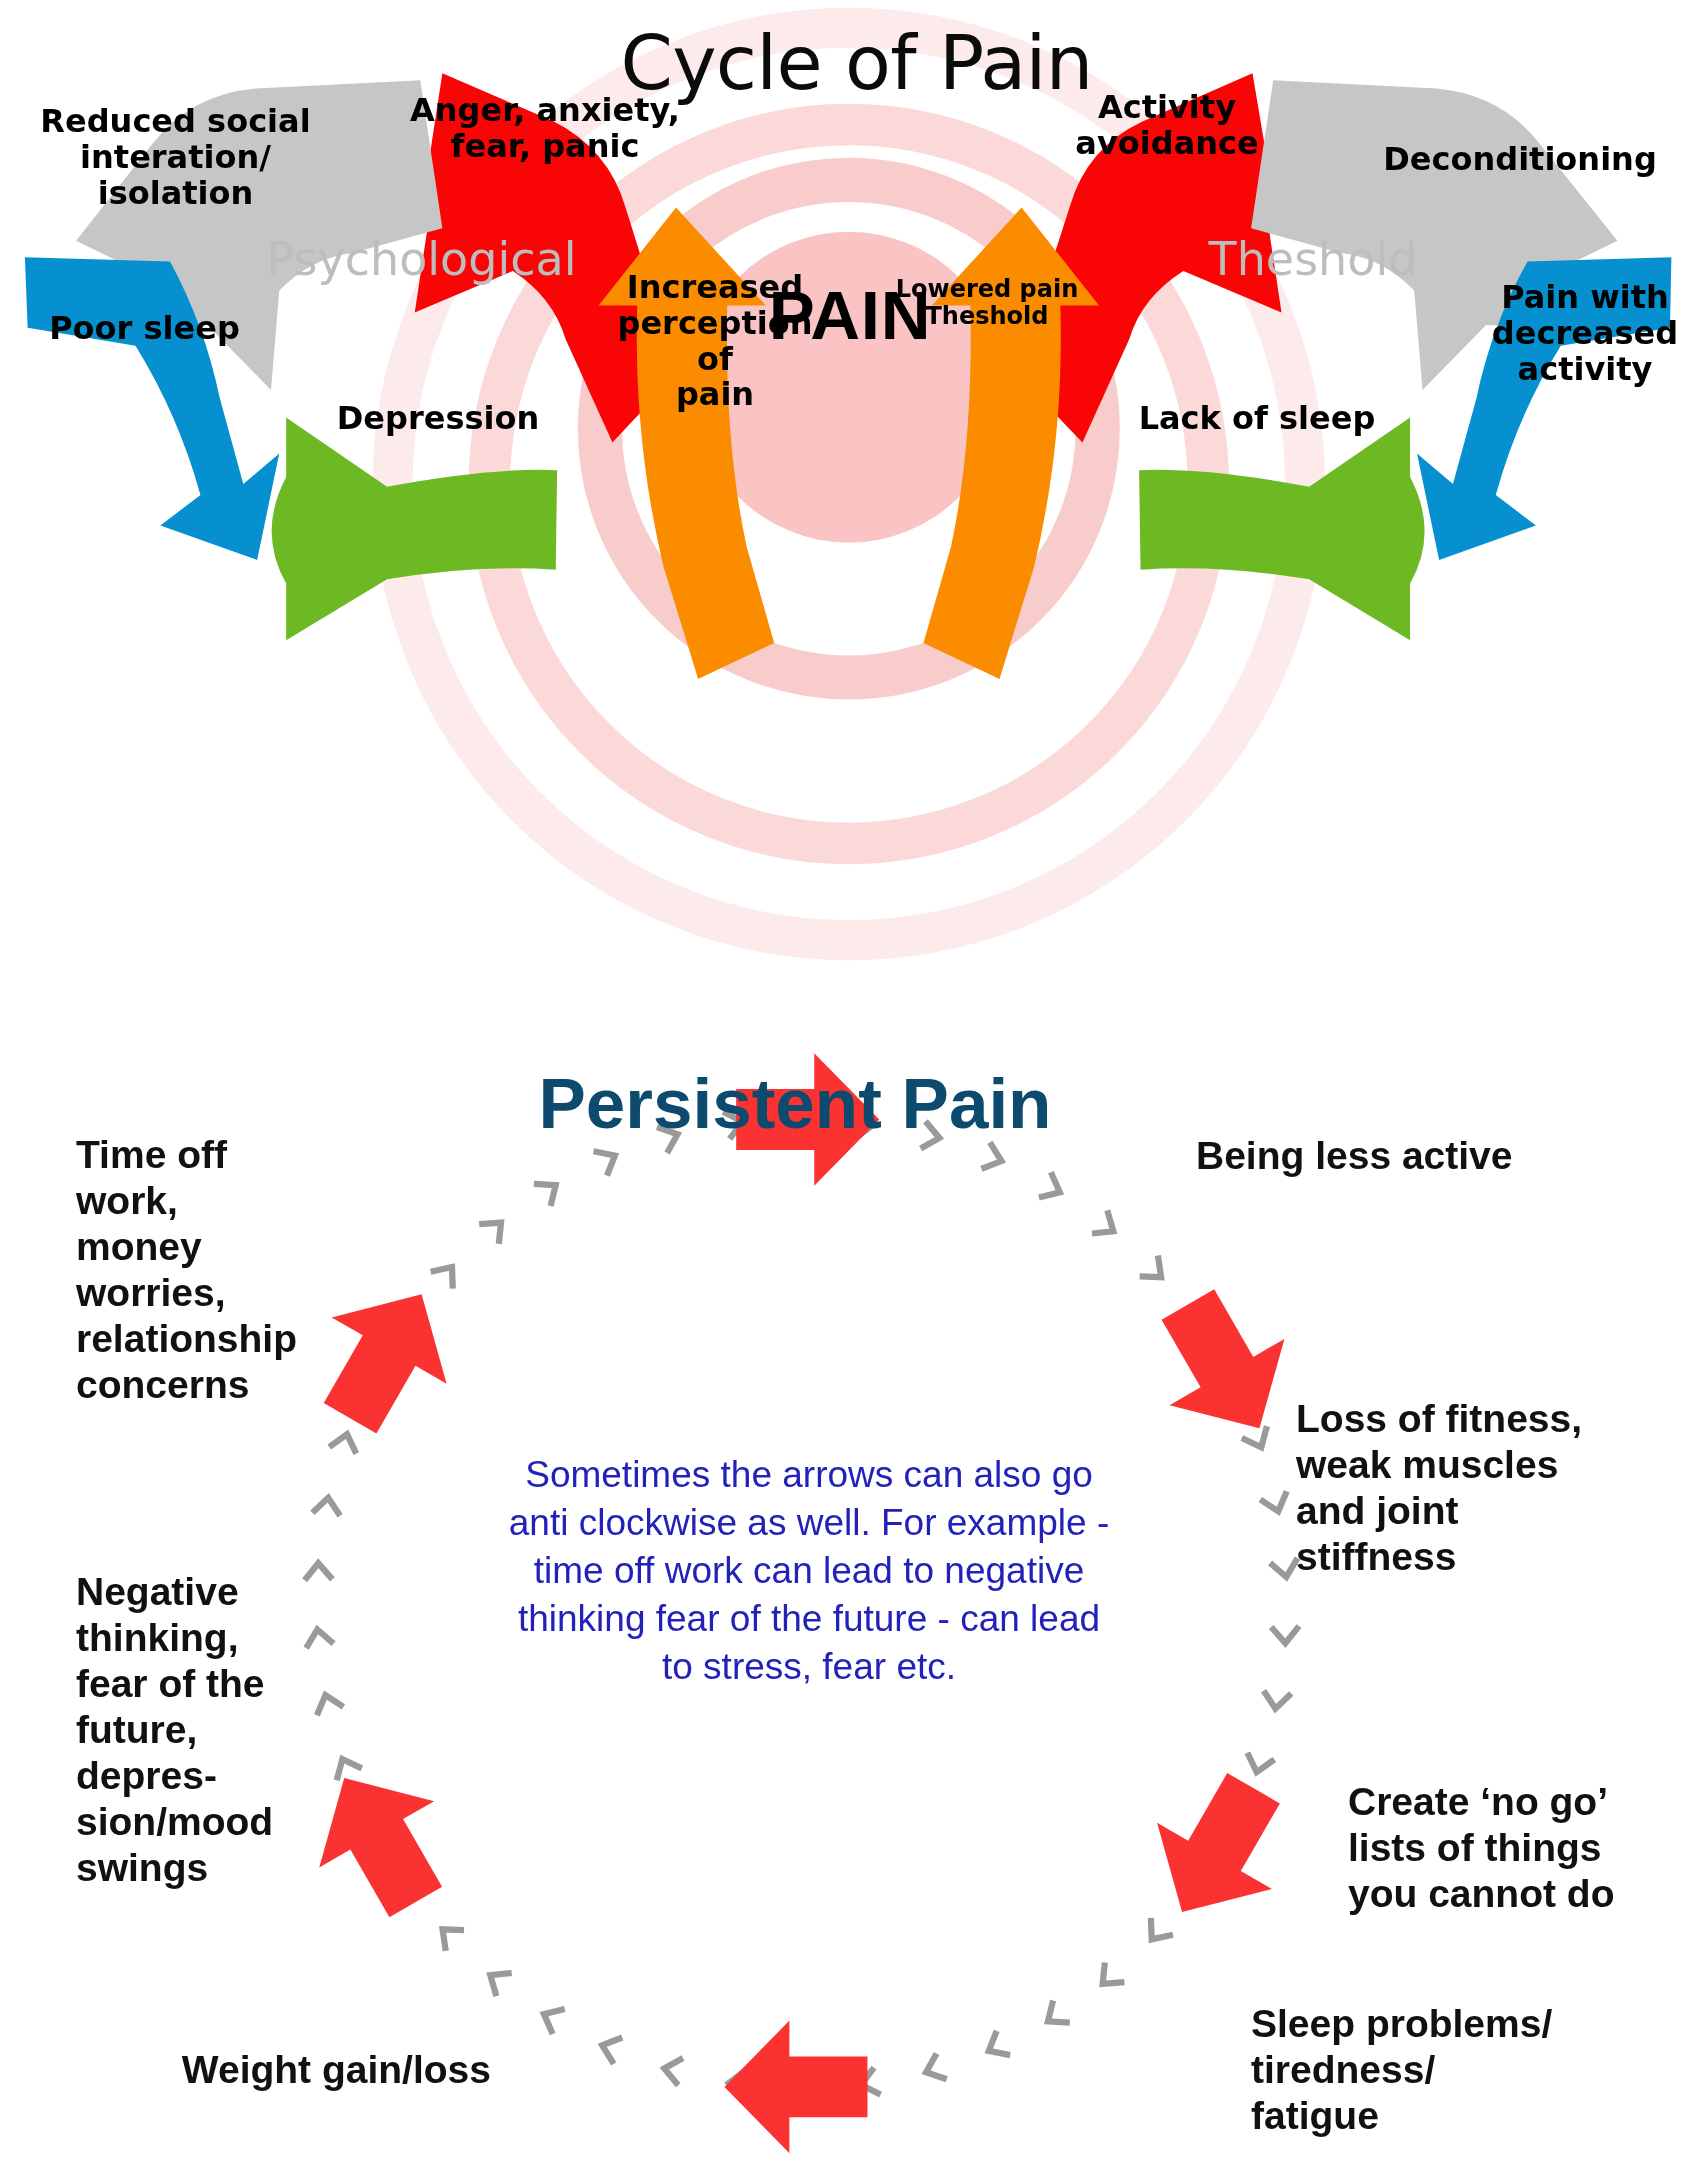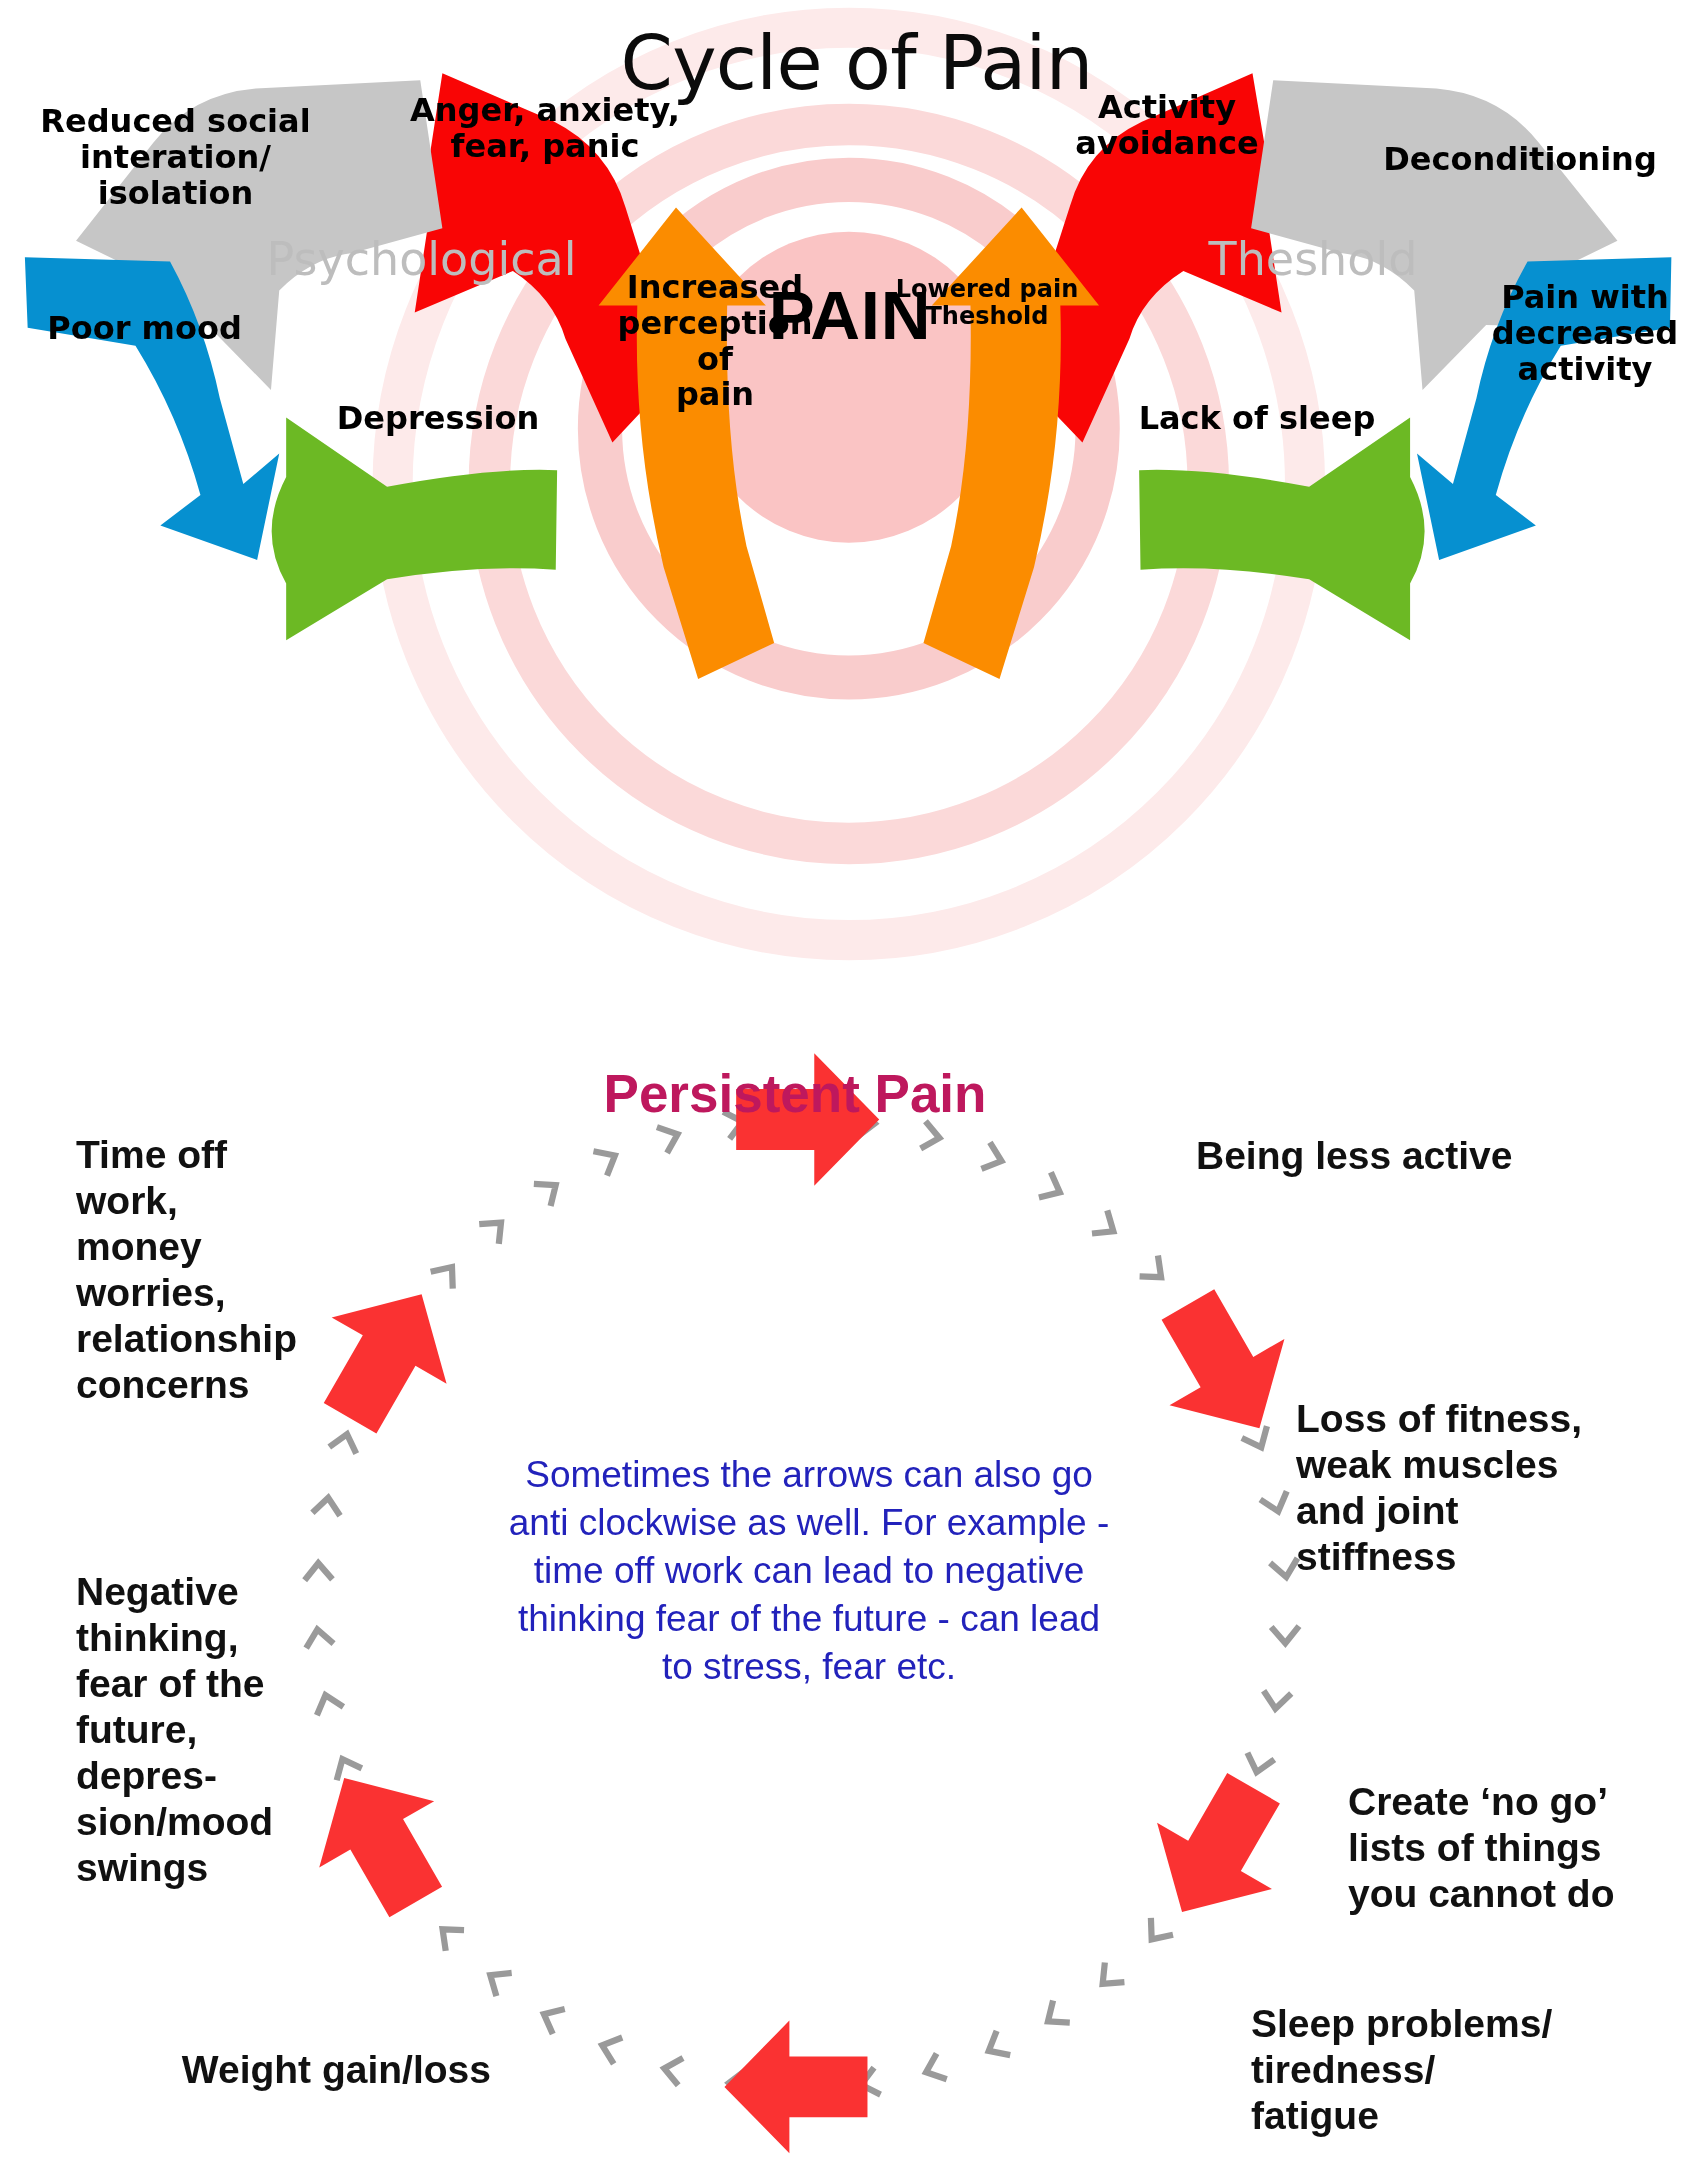--- a/index.html
+++ b/index.html
@@ -98,23 +98,23 @@
     left: 0; top: 0;
     width: 1708px; height: 1181px;
   }
 
   .persistent-title {
     position: absolute;
     left: 484px;
     top: 61px;
     width: 622px;
     text-align: center;
-    font-size: 53px;
+    font-size: 71px;
     font-weight: 700;
-    color: #be185d;
+    color: #0c4a6e;
     font-family: "Liberation Sans", sans-serif;
   }
 
   .ring-note {
     position: absolute;
     left: 505px;
     top: 449px;
     width: 608px;
     text-align: center;
     font-size: 37px;
@@ -202,21 +202,21 @@
   <div class="cycle-title">Cycle of Pain</div>
   <div class="pain-word">PAIN</div>
 
   <div class="watermark" id="watermark-psychological">Psychological</div>
   <div class="watermark" id="watermark-physical">Theshold</div>
 
   <div class="arrow-label" id="label-anger">Anger, anxiety,<br>fear, panic</div>
   <div class="arrow-label" id="label-activity">Activity<br>avoidance</div>
   <div class="arrow-label" id="label-reduced-social">Reduced social<br>interation/<br>isolation</div>
   <div class="arrow-label" id="label-deconditioning">Deconditioning</div>
-  <div class="arrow-label" id="label-poor-mood">Poor mood</div>
+  <div class="arrow-label" id="label-poor-mood">Poor sleep</div>
   <div class="arrow-label" id="label-pain-decreased">Pain with<br>decreased<br>activity</div>
   <div class="arrow-label" id="label-depression">Depression</div>
   <div class="arrow-label" id="label-lack-sleep">Lack of sleep</div>
   <div class="arrow-label" id="label-increased-perc">Increased<br>perception of<br>pain</div>
   <div class="arrow-label" id="label-lowered-thresh">Lowered pain<br>Theshold</div>
 </div>
 
 <div id="persistent-pain-diagram">
 
   <svg id="persistent-ring-svg" viewBox="0 0 2471 1709">

